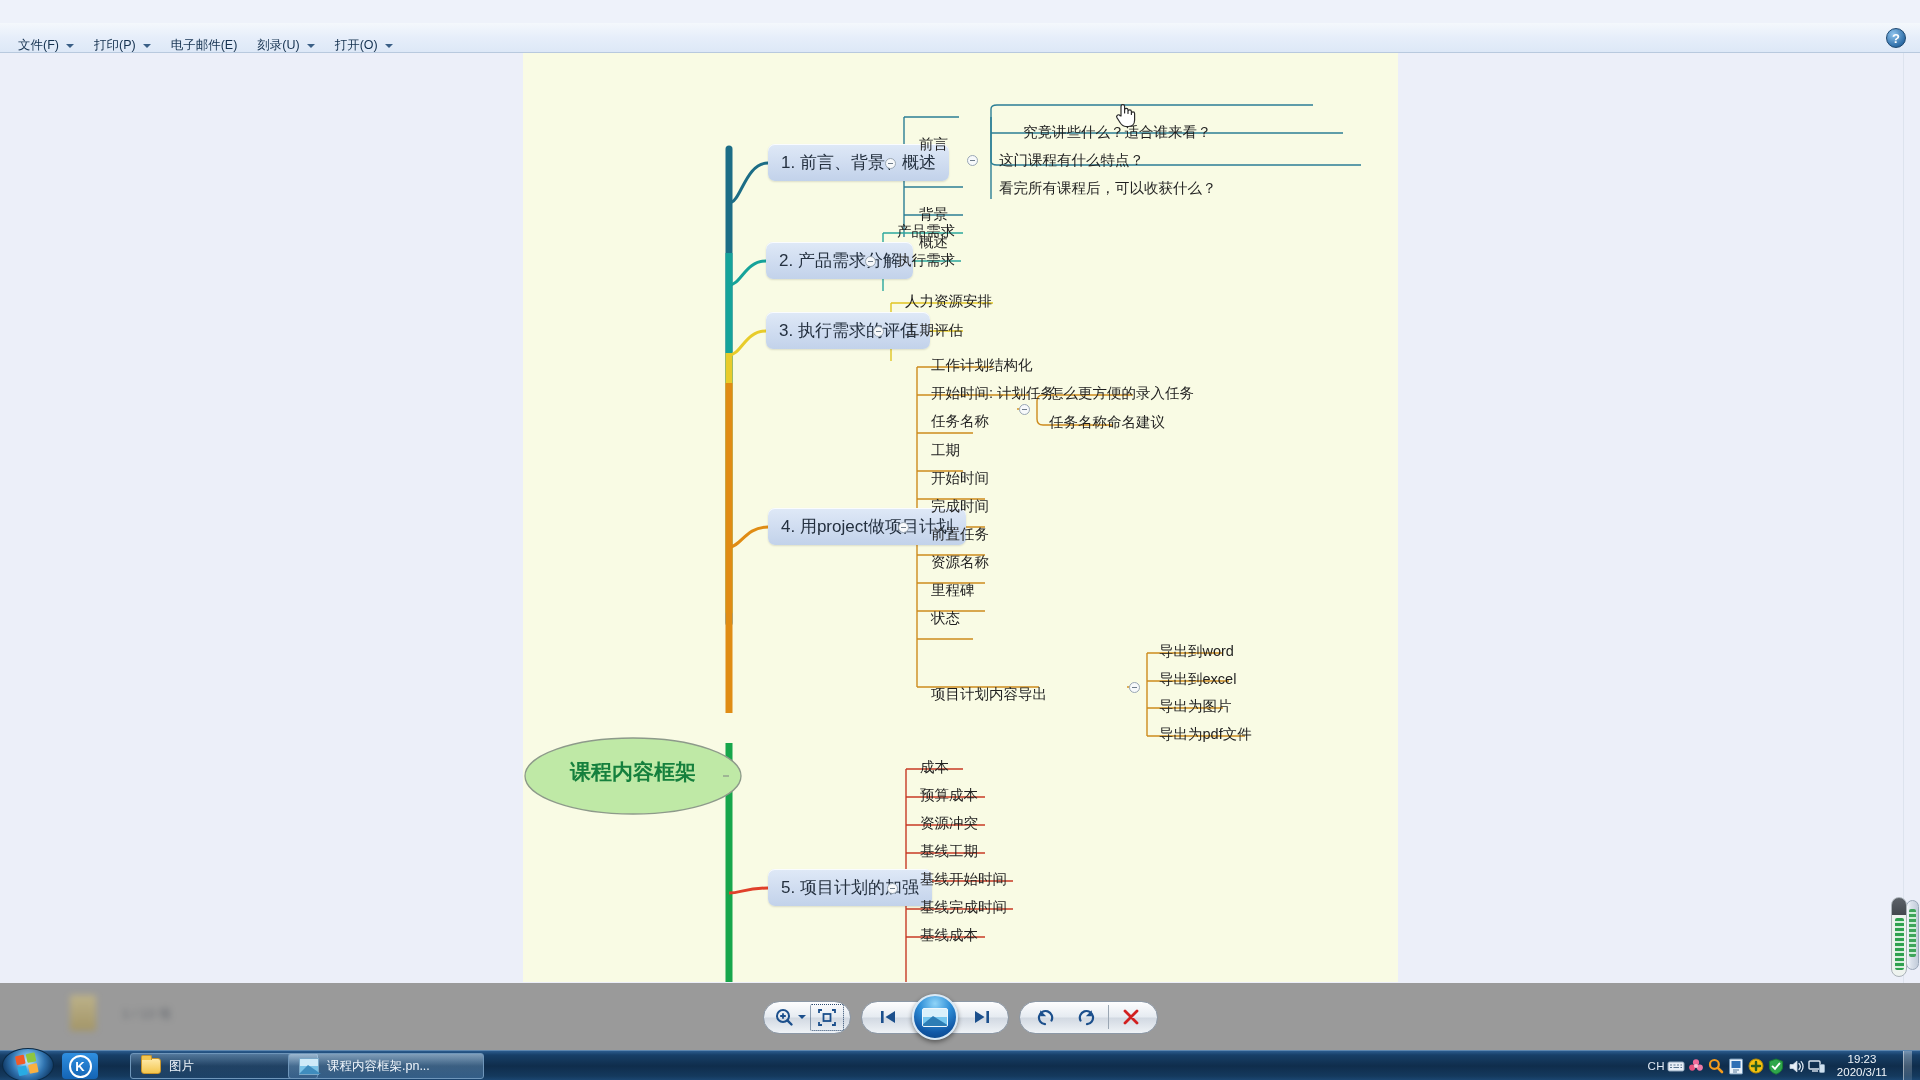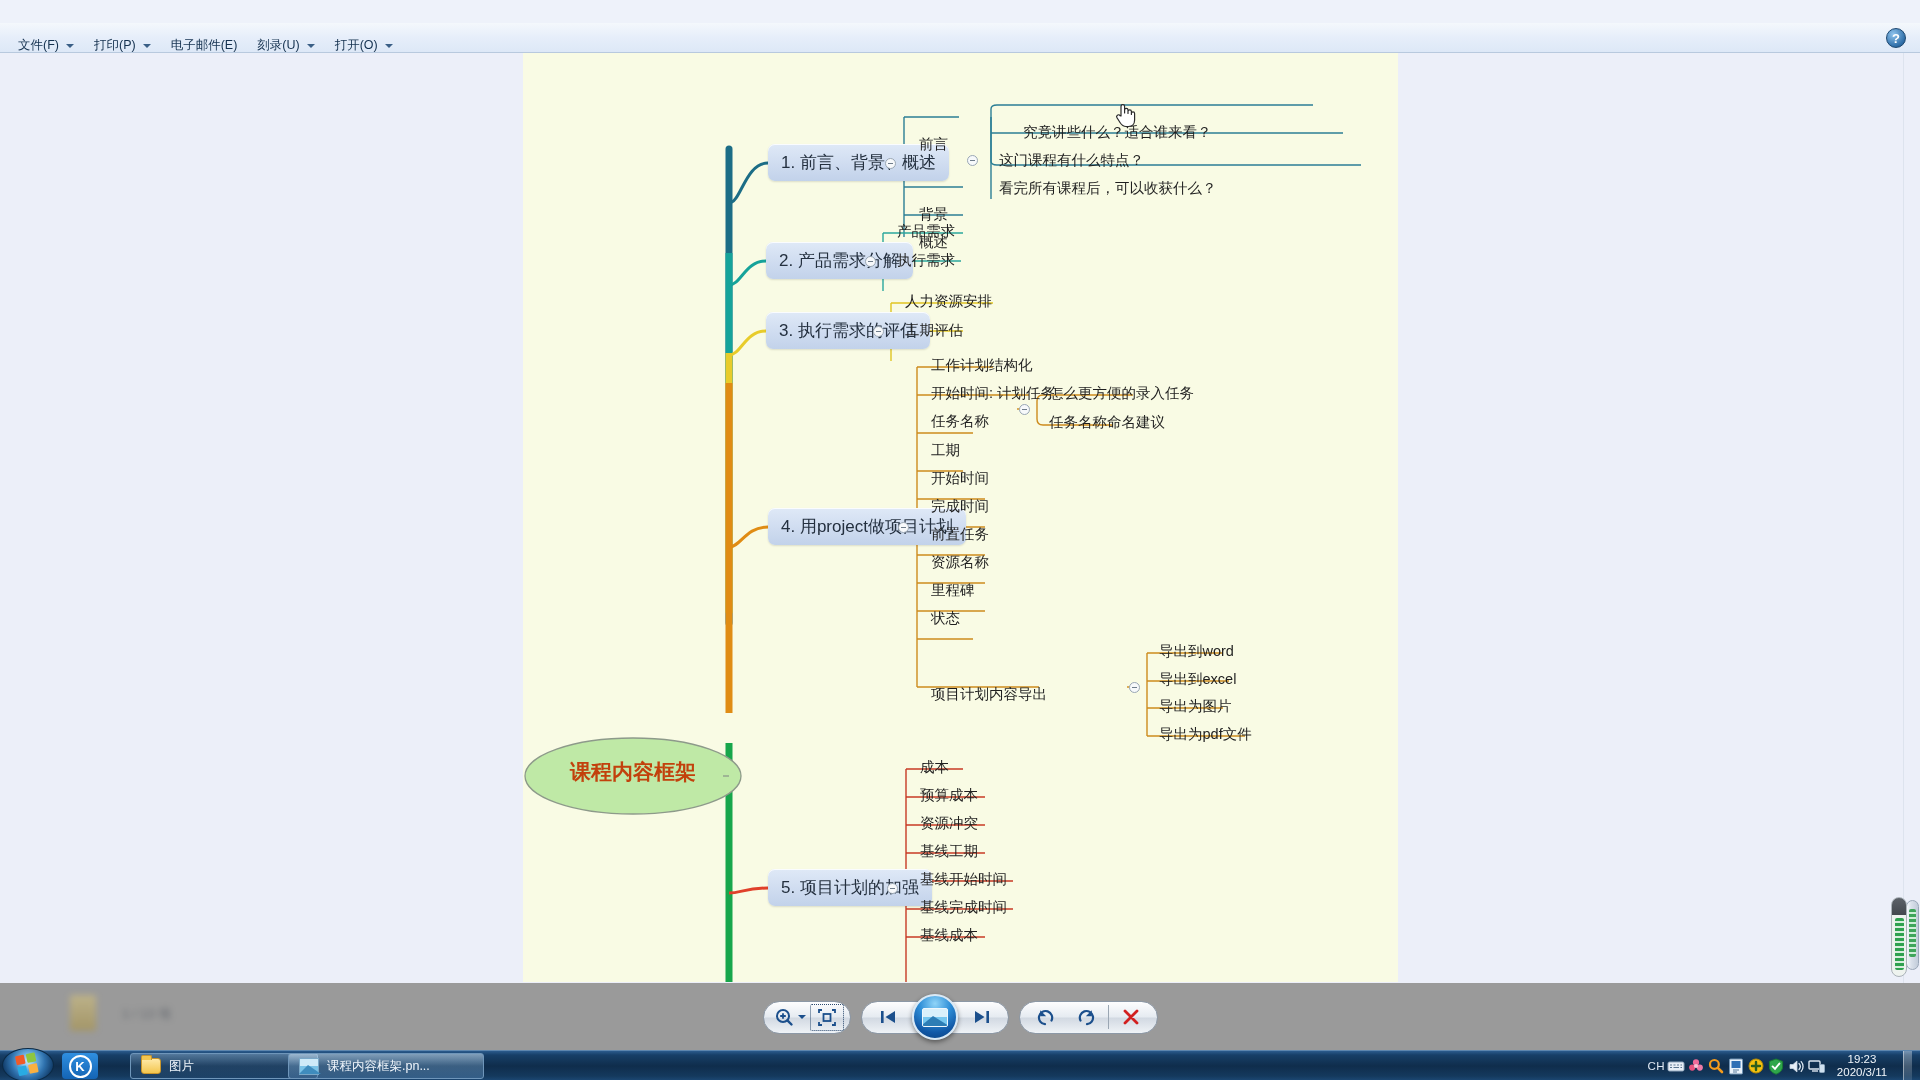--- a/index.html
+++ b/index.html
@@ -387,21 +387,21 @@
           <path d="M383 772 L462 772" stroke="#c73a24" stroke-width="1.4" fill="none"></path>
           <path d="M383 800 L462 800" stroke="#c73a24" stroke-width="1.4" fill="none"></path>
           <path d="M383 828 L490 828" stroke="#c73a24" stroke-width="1.4" fill="none"></path>
           <path d="M383 856 L490 856" stroke="#c73a24" stroke-width="1.4" fill="none"></path>
           <path d="M383 884 L462 884" stroke="#c73a24" stroke-width="1.4" fill="none"></path>
 
           <ellipse cx="110" cy="723" rx="108" ry="38" fill="#bfe9a6" stroke="#8d9a8a" stroke-width="1.3"></ellipse>
           <path d="M200 723 L206 723" stroke="#8d9a8a" stroke-width="1.3" fill="none"></path>
         </svg>
 
-        <div class="node" style="left:32px; top:705px; width:156px; text-align:center; font-size:21px; font-weight:bold; color:#c2410c;">
+        <div class="node" style="left:32px; top:705px; width:156px; text-align:center; font-size:21px; font-weight:bold; color:#15803d;">
           <span>课程内容框架</span>
         </div>
 
         <div class="node n1" style="left:245px; top:91px;">
           <span>1. 前言、背景、概述</span>
         </div>
         <div class="toggle" style="left:362px; top:105px;"></div>
 
         <div class="node n2" style="left:390px; top:80px;">
           <span>前言</span>

